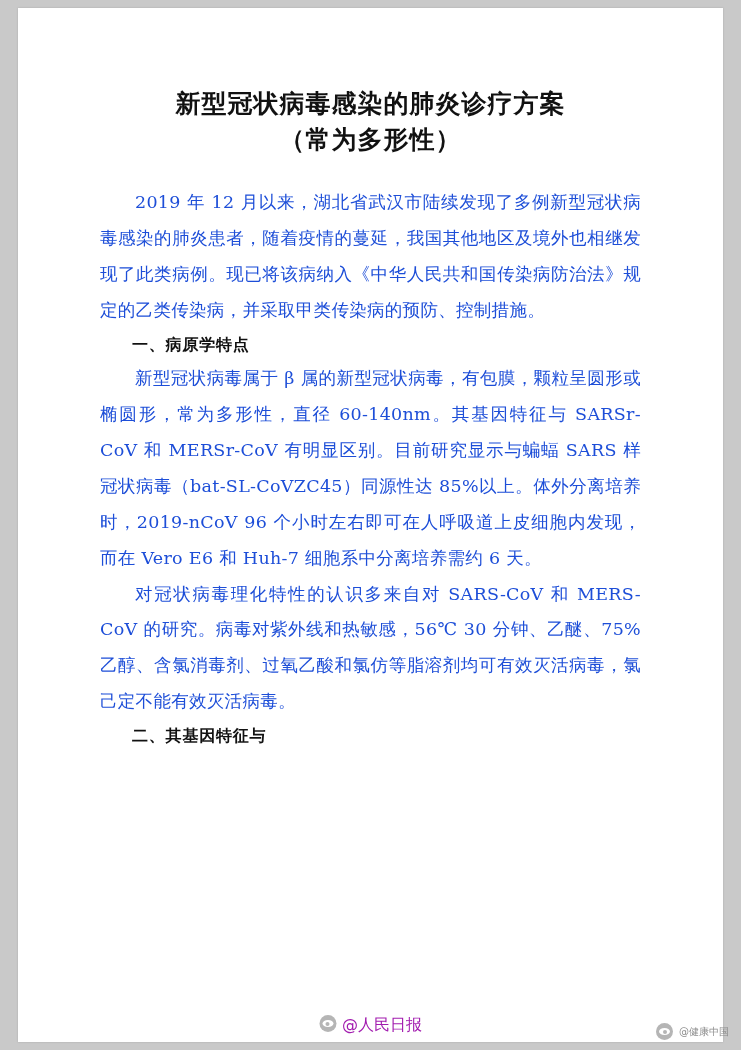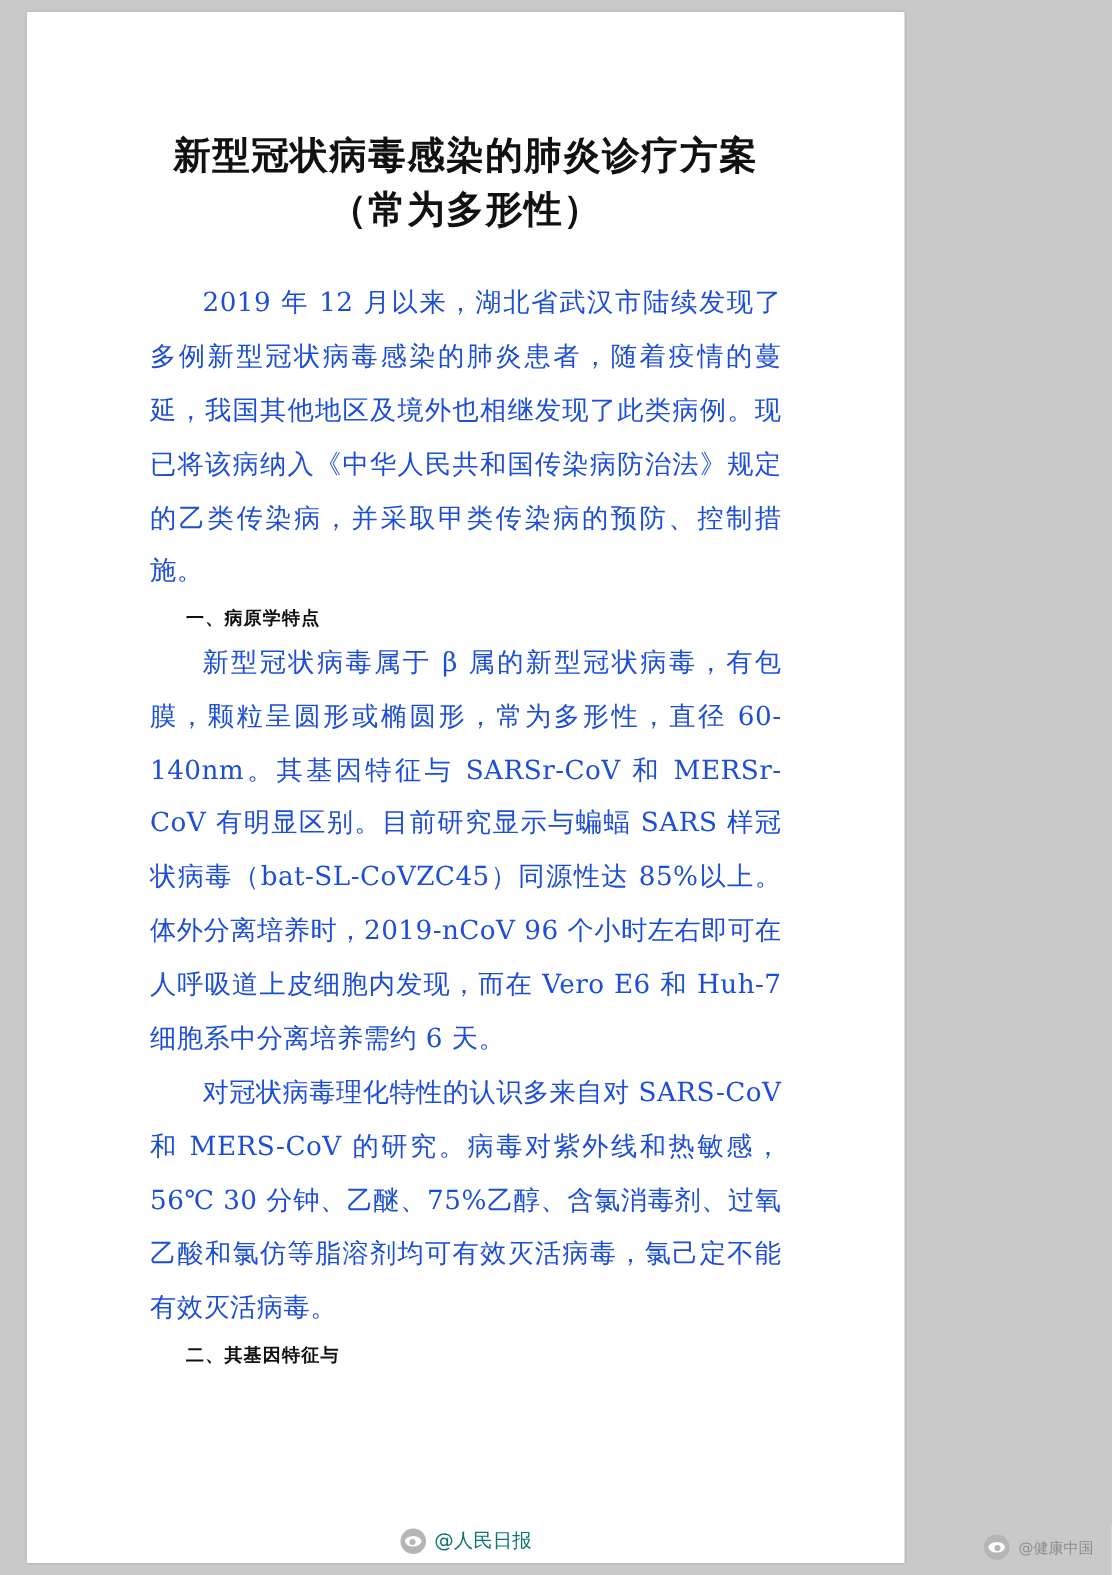--- a/index.html
+++ b/index.html
@@ -11,21 +11,21 @@
     width: 741px;
     height: 1050px;
     position: relative;
     overflow: hidden;
     font-family: "DejaVu Serif", "Liberation Serif", serif;
   }
   .page {
     position: absolute;
     left: 18px;
     top: 8px;
-    width: 585px;
+    width: 705px;
     height: 1034px;
     background: #ffffff;
     box-shadow: 0 0 2px rgba(0,0,0,0.15);
     overflow: hidden;
   }
   .doc-body {
     position: absolute;
     left: 0;
     top: 0;
     right: 0;
@@ -52,21 +52,21 @@
     text-align: justify;
     text-justify: inter-ideograph;
     text-indent: 2em;
     margin: 0;
     letter-spacing: 0.3px;
   }
   .para.first {
     margin-top: 28px;
   }
   .heading {
-    font-size: 12px;
+    font-size: 16px;
     font-weight: bold;
     line-height: 2.05;
     color: #111;
     text-indent: 2em;
     margin: 0;
     letter-spacing: 0.8px;
   }
   .watermark-row {
     position: absolute;
     left: 0;
@@ -75,25 +75,25 @@
     height: 40px;
     display: flex;
     align-items: center;
     justify-content: space-between;
     padding: 0 34px 6px 34px;
     box-sizing: border-box;
     pointer-events: none;
   }
   .wm {
     display: flex;
-    align-items: flex-end;
+    align-items: flex-start;
     gap: 6px;
     font-family: "DejaVu Sans", "Liberation Sans", sans-serif;
-    font-size: 13px;
-    color: #0f766e;
+    font-size: 16px;
+    color: #a21caf;
   }
   .wm.center {
     position: absolute;
     left: 50%;
     transform: translateX(-50%);
     bottom: 6px;
   }
   .wm-eye {
     width: 17px;
     height: 17px;

